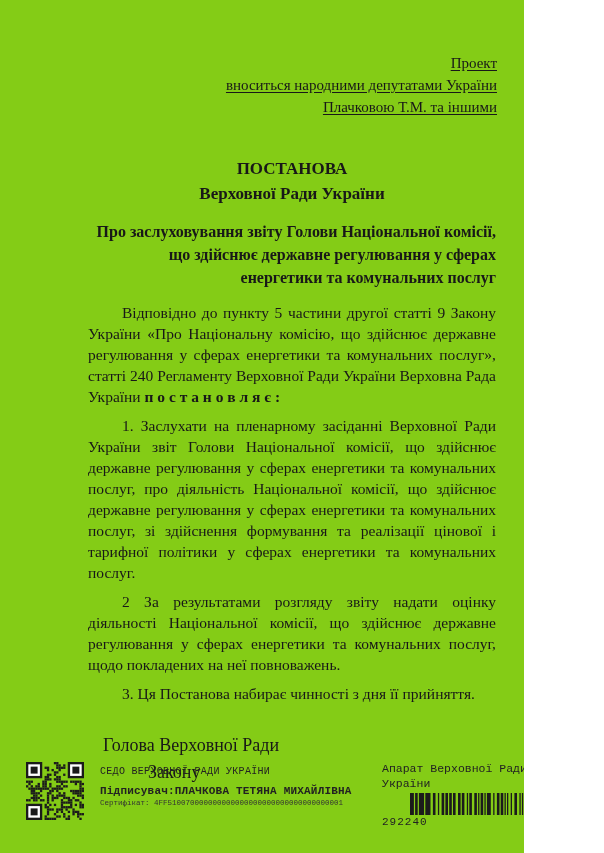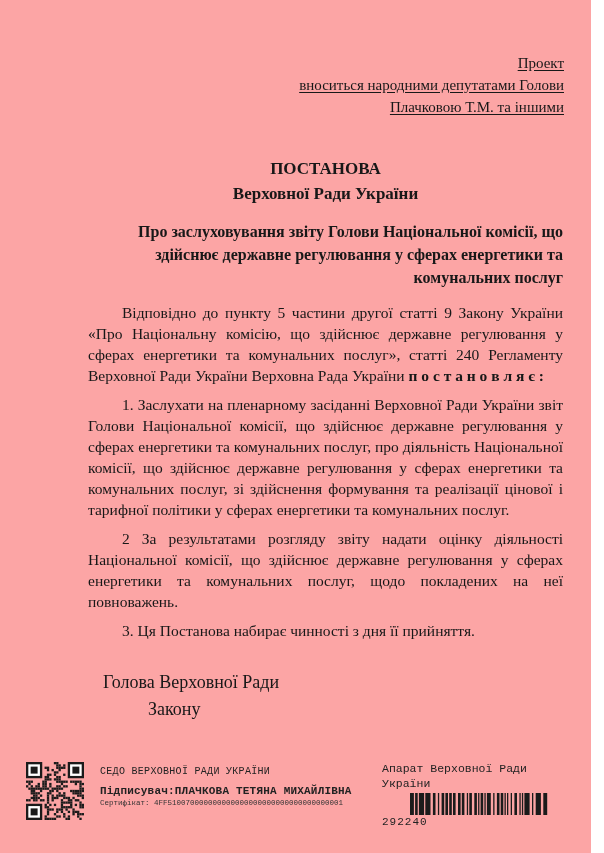--- a/index.html
+++ b/index.html
@@ -3,22 +3,22 @@
 <meta charset="utf-8">
 <style>
   html, body { margin: 0; padding: 0; }
   body {
     width: 604px; height: 853px;
     background: #ffffff;
     font-family: "Liberation Serif", "DejaVu Serif", serif;
   }
   .page {
     position: relative;
-    width: 591px; height: 853px;
-    background: #fca5a5;
+    width: 524px; height: 853px;
+    background: #84cc16;
     color: #181818;
     overflow: hidden;
   }
 
   
   .draft-note {
     padding-top: 52px;
     padding-right: 27px;
     text-align: right;
     font-size: 15px;
@@ -87,21 +87,21 @@
   .barcode { display: block; margin: 2px auto 0; }
   .bc-num { font-size: 11px; letter-spacing: 1px; }
 </style>
 </head>
 <body>
 
 <div class="page">
 
   <div class="draft-note">
     <div class="line">Проект</div>
-    <div class="line">вноситься народними депутатами Голови</div>
+    <div class="line">вноситься народними депутатами України</div>
     <div class="line">Плачковою Т.М. та іншими</div>
   </div>
 
   <div class="column">
 
     <div class="title">
       <div>ПОСТАНОВА</div>
       <div>Верховної Ради України</div>
     </div>
 

